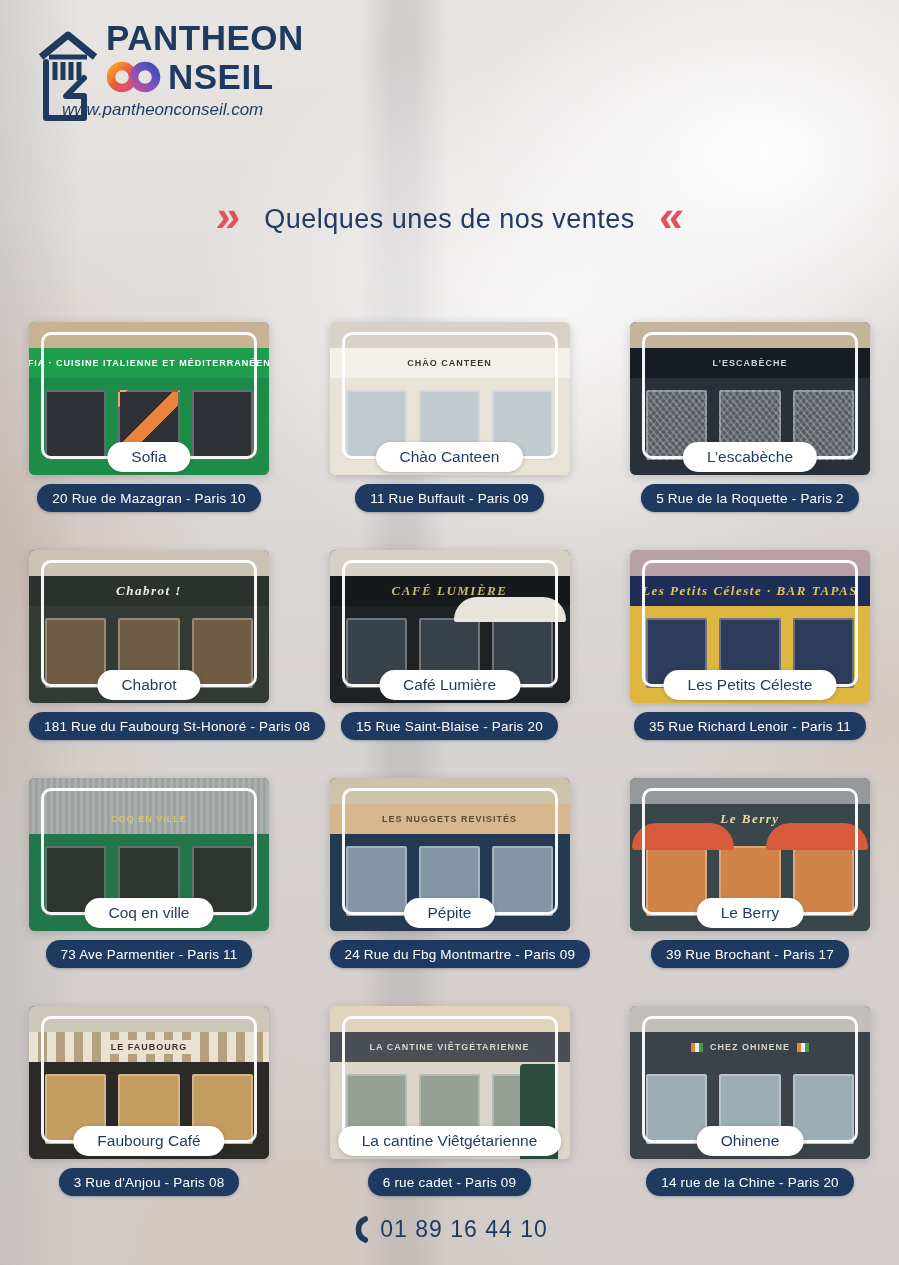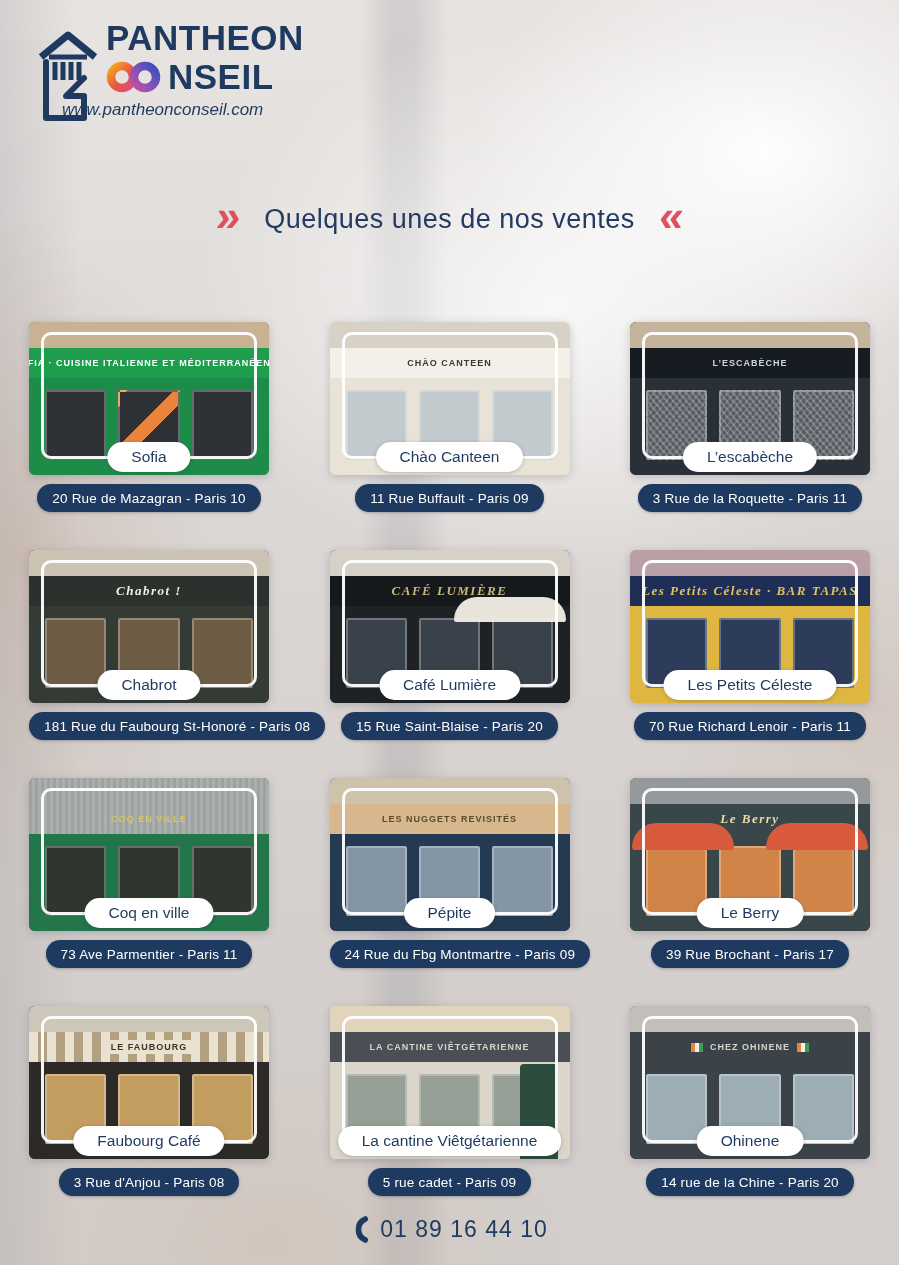--- a/index.html
+++ b/index.html
@@ -179,21 +179,21 @@
             <span class="ph-sign-text">L’ESCABÈCHE</span>
           </div>
         <div class="ph-facade">
           <div class="ph-win w1"></div>
           <div class="ph-win w2"></div>
           <div class="ph-win w3"></div>
         </div>
         <div class="frame"></div>
         <div class="name-pill"><span>L’escabèche</span></div>
       </div>
-      <div class="addr-pill"><span>3 Rue de la Roquette - Paris 11</span></div>
+      <div class="addr-pill"><span>5 Rue de la Roquette - Paris 2</span></div>
     </div>
 
     <div class="card">
       <div class="photo m-script" style="--top: #cdc3b5; --signbg: #2b322d; --signfg: #f2efe8; --facade: #343b35; --win: #6e5c44; --accent: #d9d2c4;">
         <div class="ph-top"></div>
         <div class="ph-sign">
             <span class="ph-sign-text">Chabrot !</span>
           </div>
         <div class="ph-facade">
           <div class="ph-win w1"></div>
@@ -230,21 +230,21 @@
             <span class="ph-sign-text">Les Petits Céleste · BAR TAPAS</span>
           </div>
         <div class="ph-facade">
           <div class="ph-win w1"></div>
           <div class="ph-win w2"></div>
           <div class="ph-win w3"></div>
         </div>
         <div class="frame"></div>
         <div class="name-pill"><span>Les Petits Céleste</span></div>
       </div>
-      <div class="addr-pill"><span>70 Rue Richard Lenoir - Paris 11</span></div>
+      <div class="addr-pill"><span>35 Rue Richard Lenoir - Paris 11</span></div>
     </div>
 
     <div class="card">
       <div class="photo m-corrugate" style="--top: #b5bab8; --signbg: #aab0ad; --signfg: #d8c46a; --facade: #23754a; --win: #2f362f; --accent: #d8c46a;">
         <div class="ph-top"></div>
         <div class="ph-sign">
             <span class="ph-sign-text">COQ EN VILLE</span>
           </div>
         <div class="ph-facade">
           <div class="ph-win w1"></div>
@@ -315,21 +315,21 @@
             <span class="ph-sign-text">LA CANTINE VIÊTGÉTARIENNE</span>
           </div>
         <div class="ph-facade">
           <div class="ph-win w1"></div>
           <div class="ph-win w2"></div>
           <div class="ph-win w3"></div>
         </div>
         <div class="frame"></div>
         <div class="name-pill"><span>La cantine Viêtgétarienne</span></div>
       </div>
-      <div class="addr-pill"><span>5 rue cadet - Paris 09</span></div>
+      <div class="addr-pill"><span>6 rue cadet - Paris 09</span></div>
     </div>
 
     <div class="card">
       <div class="photo m-flags" style="--top: #c2bfba; --signbg: #3c4348; --signfg: #d8d4cd; --facade: #3c4348; --win: #9cadb5; --accent: #e8843c;">
         <div class="ph-top"></div>
         <div class="ph-sign">
             <span class="ph-sign-text">CHEZ OHINENE</span>
           </div>
         <div class="ph-facade">
           <div class="ph-win w1"></div>

